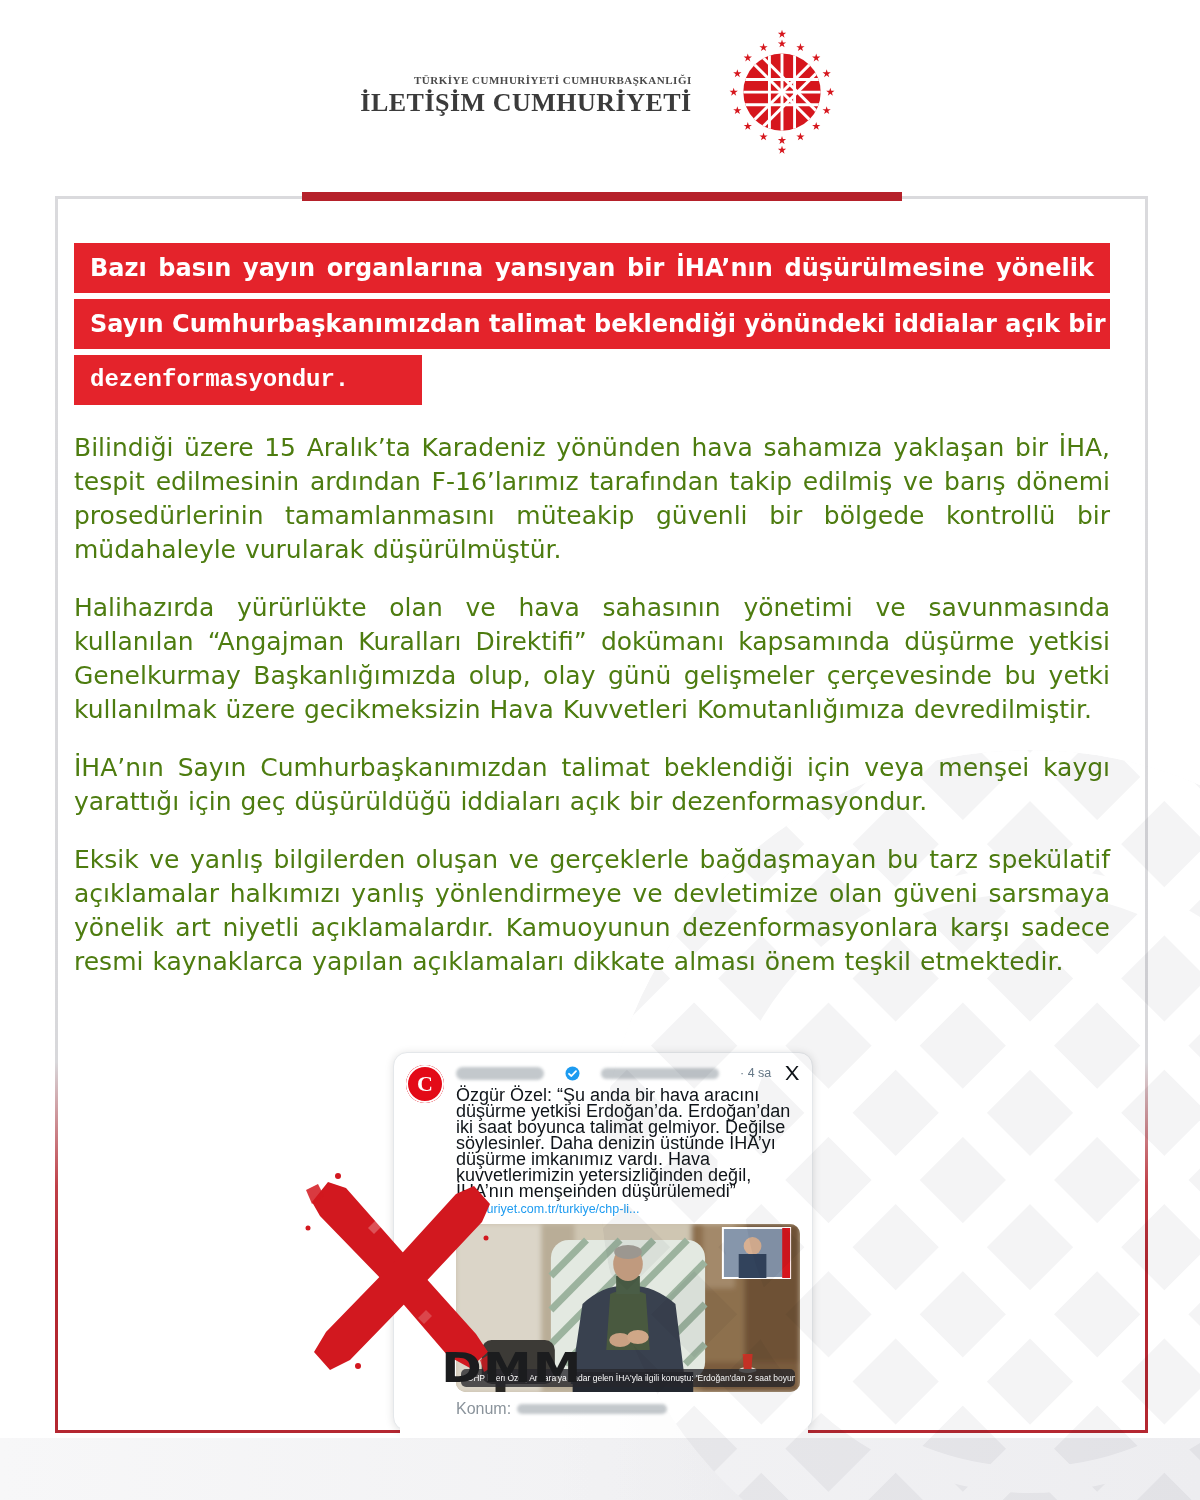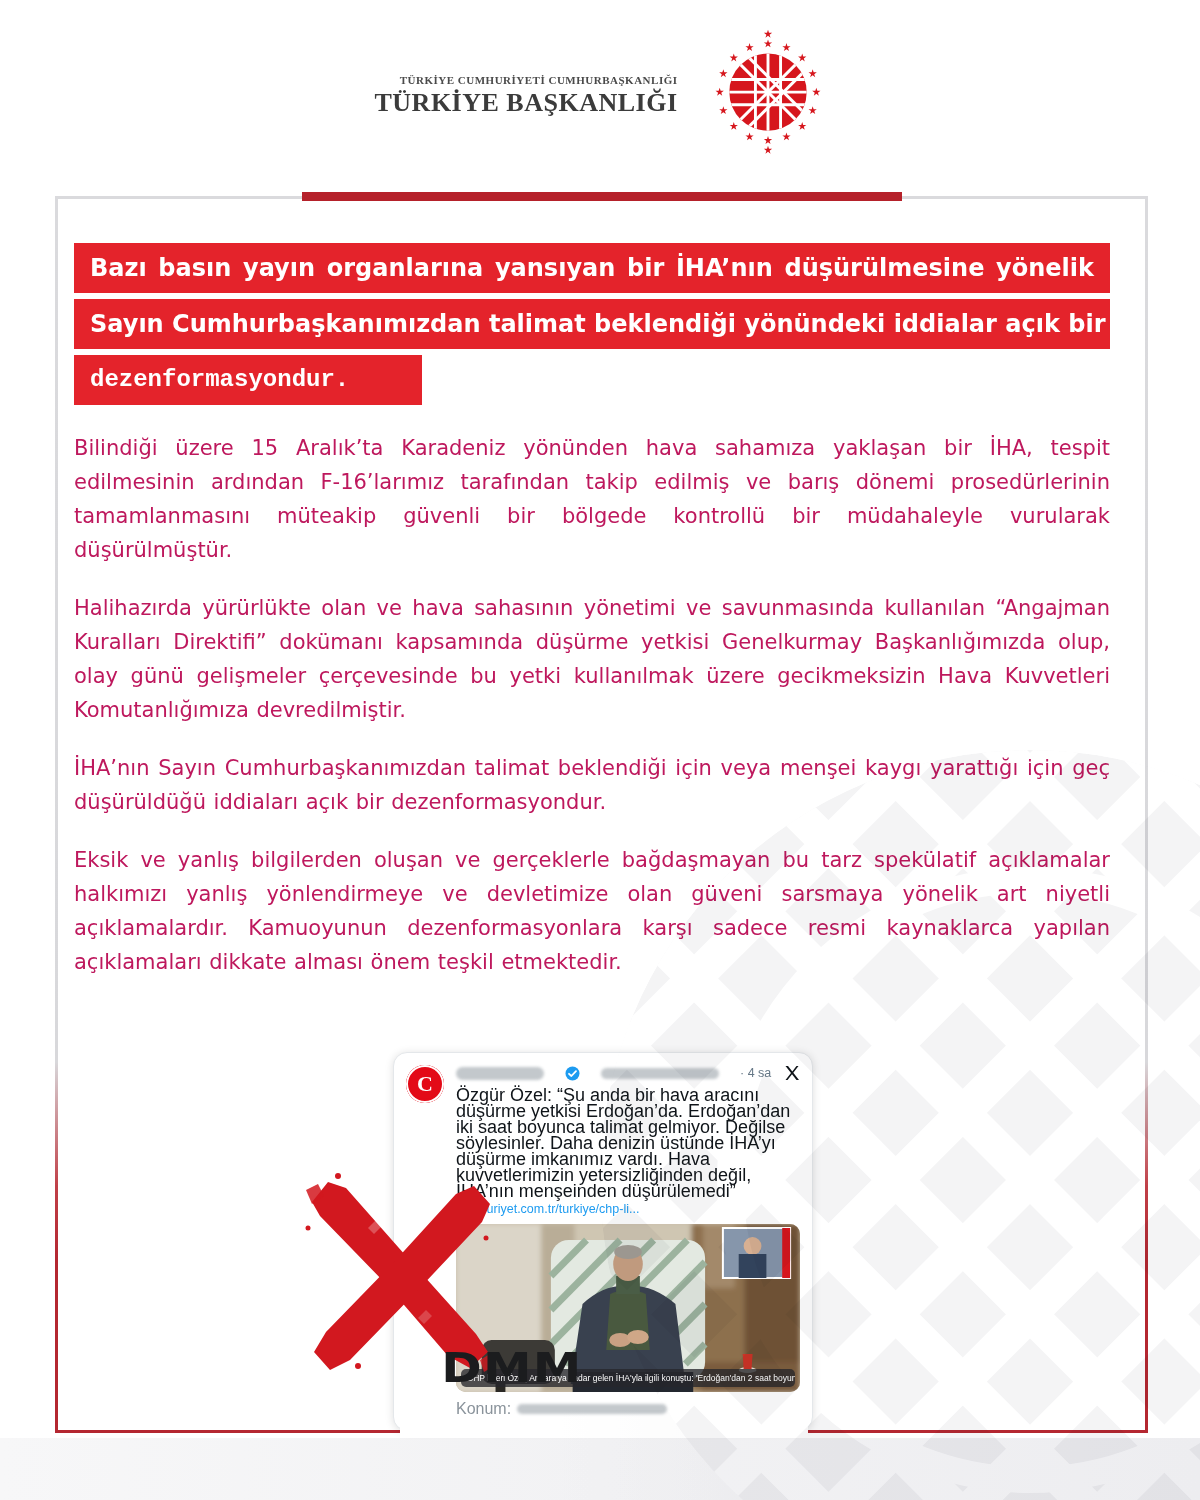--- a/index.html
+++ b/index.html
@@ -25,22 +25,22 @@
     box-sizing:border-box;padding:44px 35px 0 16px;}
   .accent-bar{position:absolute;left:50%;top:-4px;transform:translateX(-50%);
     width:600px;height:9px;background:#b5212a;z-index:8;}
   
   .hbar{background:#e4232b;color:#fff;height:50px;line-height:50px;
     font-family:"DejaVu Sans",sans-serif;font-weight:bold;font-size:24px;
     padding:0 16px;margin-bottom:6px;box-sizing:border-box;
     text-align:justify;text-align-last:justify;white-space:nowrap;overflow:hidden;}
   .hbar.short{width:348px;text-align:left;text-align-last:left;font-family:Liberation Mono, monospace;}
   
-  .para{font-family:"DejaVu Sans",sans-serif;font-size:21px;line-height:34px;
-    color:#be185d;text-align:justify;margin:0 0 24px 0;word-spacing:1px;}
+  .para{font-family:"DejaVu Sans",sans-serif;font-size:25px;line-height:34px;
+    color:#4d7c0f;text-align:justify;margin:0 0 24px 0;word-spacing:1px;}
   .para.first{margin-top:26px;}
   
   .tweet{position:absolute;left:335px;top:853px;width:420px;box-sizing:border-box;
     background:#fff;border:1px solid #e4e7ea;border-radius:14px;
     box-shadow:0 1px 8px rgba(0,0,0,.13);padding:12px 12px 12px 12px;z-index:3;
     display:flex;gap:10px;}
   .tw-avatar-col{width:40px;flex:0 0 40px;}
   .tw-avatar{width:38px;height:38px;border-radius:50%;background:#e30a17;
     display:flex;align-items:center;justify-content:center;
     color:#fff;font-family:"Liberation Serif",serif;font-weight:bold;font-size:22px;
@@ -75,21 +75,21 @@
     background:linear-gradient(90deg,#f7f7f8 0%,#ededf0 100%);}
   .watermark{position:absolute;left:560px;top:620px;width:640px;height:880px;
     z-index:7;mix-blend-mode:multiply;opacity:.6;pointer-events:none;}
 </style>
 </head>
 <body>
 
 <div class="masthead">
   <div class="mast-left">
     <div class="small">TÜRKİYE CUMHURİYETİ CUMHURBAŞKANLIĞI</div>
-    <div class="big">TÜRKİYE BAŞKANLIĞI</div>
+    <div class="big">İLETİŞİM CUMHURİYETİ</div>
   </div>
 
   <svg class="emblem" viewBox="0 0 120 140">
     <defs>
       <path id="st" d="M0,-4.5 L1.01,-1.39 L4.28,-1.39 L1.63,0.53 L2.65,3.64 L0,1.72 L-2.65,3.64 L-1.63,0.53 L-4.28,-1.39 L-1.01,-1.39 Z" fill="#d6161d"></path>
       <clipPath id="embClip">
           <circle cx="60" cy="66" r="40"></circle>
         </clipPath>
     </defs>
     <circle cx="60" cy="66" r="40" fill="#d6161d"></circle>

